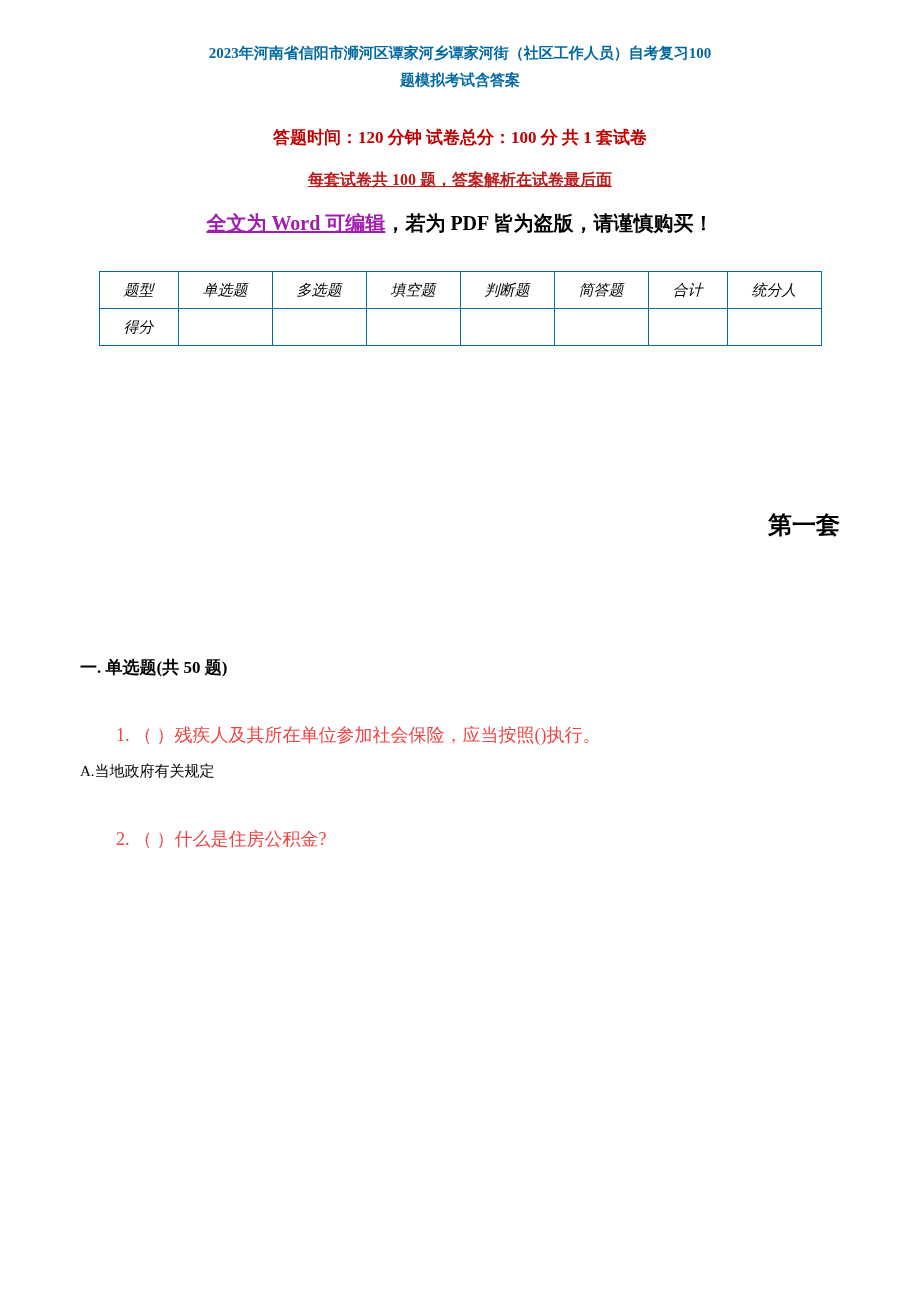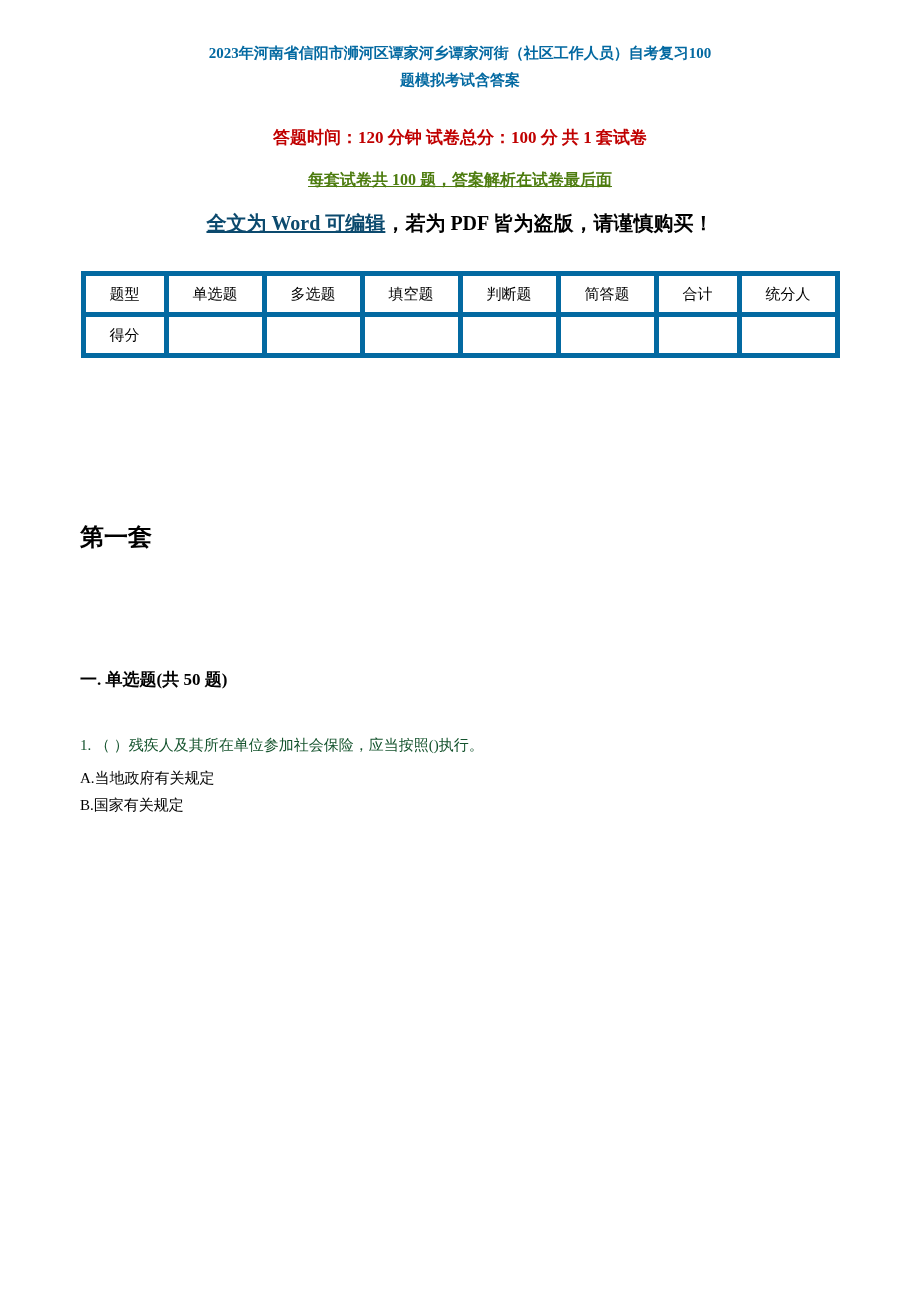--- a/index.html
+++ b/index.html
@@ -29,71 +29,73 @@
       text-align: center;
       font-size: 17px;
       font-weight: bold;
       color: #c00000;
       margin-bottom: 16px;
     }
     .exam-notice {
       text-align: center;
       font-size: 16px;
       font-weight: bold;
-      color: #4d7c0f;
+      color: #b91c1c;
       text-decoration: underline;
       margin-bottom: 12px;
     }
     .word-notice {
       text-align: center;
       font-size: 20px;
       font-weight: bold;
       color: #c00000;
       margin-bottom: 30px;
       line-height: 1.8;
     }
     .word-notice .word-part {
-      color: #0c4a6e;
+      color: #a21caf;
       text-decoration: underline;
     }
     .word-notice .normal-part {
       color: #000000;
     }
     .score-table {
       margin: 0 auto 40px auto;
       border-collapse: collapse;
       font-size: 15px;
     }
     .score-table td {
-      border: 5px solid #0369a1;
+      border: 1px solid #0369a1;
       padding: 6px 24px;
       text-align: center;
       min-width: 60px;
       height: 32px;
+      font-style: italic;
     }
     .section-set {
-      text-align: left;
+      text-align: right;
       font-size: 24px;
       font-weight: bold;
       color: #000;
       margin: 60px 0 40px 0;
     }
     .section-title {
       font-size: 17px;
       font-weight: bold;
       color: #000000;
       margin: 30px 0 20px 0;
     }
     .question-block {
       margin-bottom: 20px;
     }
     .question-text {
-      font-size: 15px;
-      color: #14532d;
+      font-size: 18px;
+      color: #ef4444;
       margin-bottom: 8px;
+      margin-left: 36px;
     }
     .option-text {
       font-size: 15px;
       color: #000;
       line-height: 1.8;
     }
     .divider-space {
       height: 20px;
     }
   </style>
@@ -160,20 +162,22 @@
 </div>
 
 <div class="divider-space"></div>
 
 <div class="question-block">
   <div class="question-text">
     1. <span>（ ）残疾人及其所在单位参加社会保险，应当按照()执行。</span>
   </div>
   <div class="option-text">
     <div>A.当地政府有关规定</div>
-    <div>B.国家有关规定</div>
   </div>
 </div>
 
 <div class="divider-space"></div>
 
 <div class="question-block">
+  <div class="question-text">
+    2. <span>（ ）什么是住房公积金?</span>
+  </div>
 </div>
 
 </body></html>

